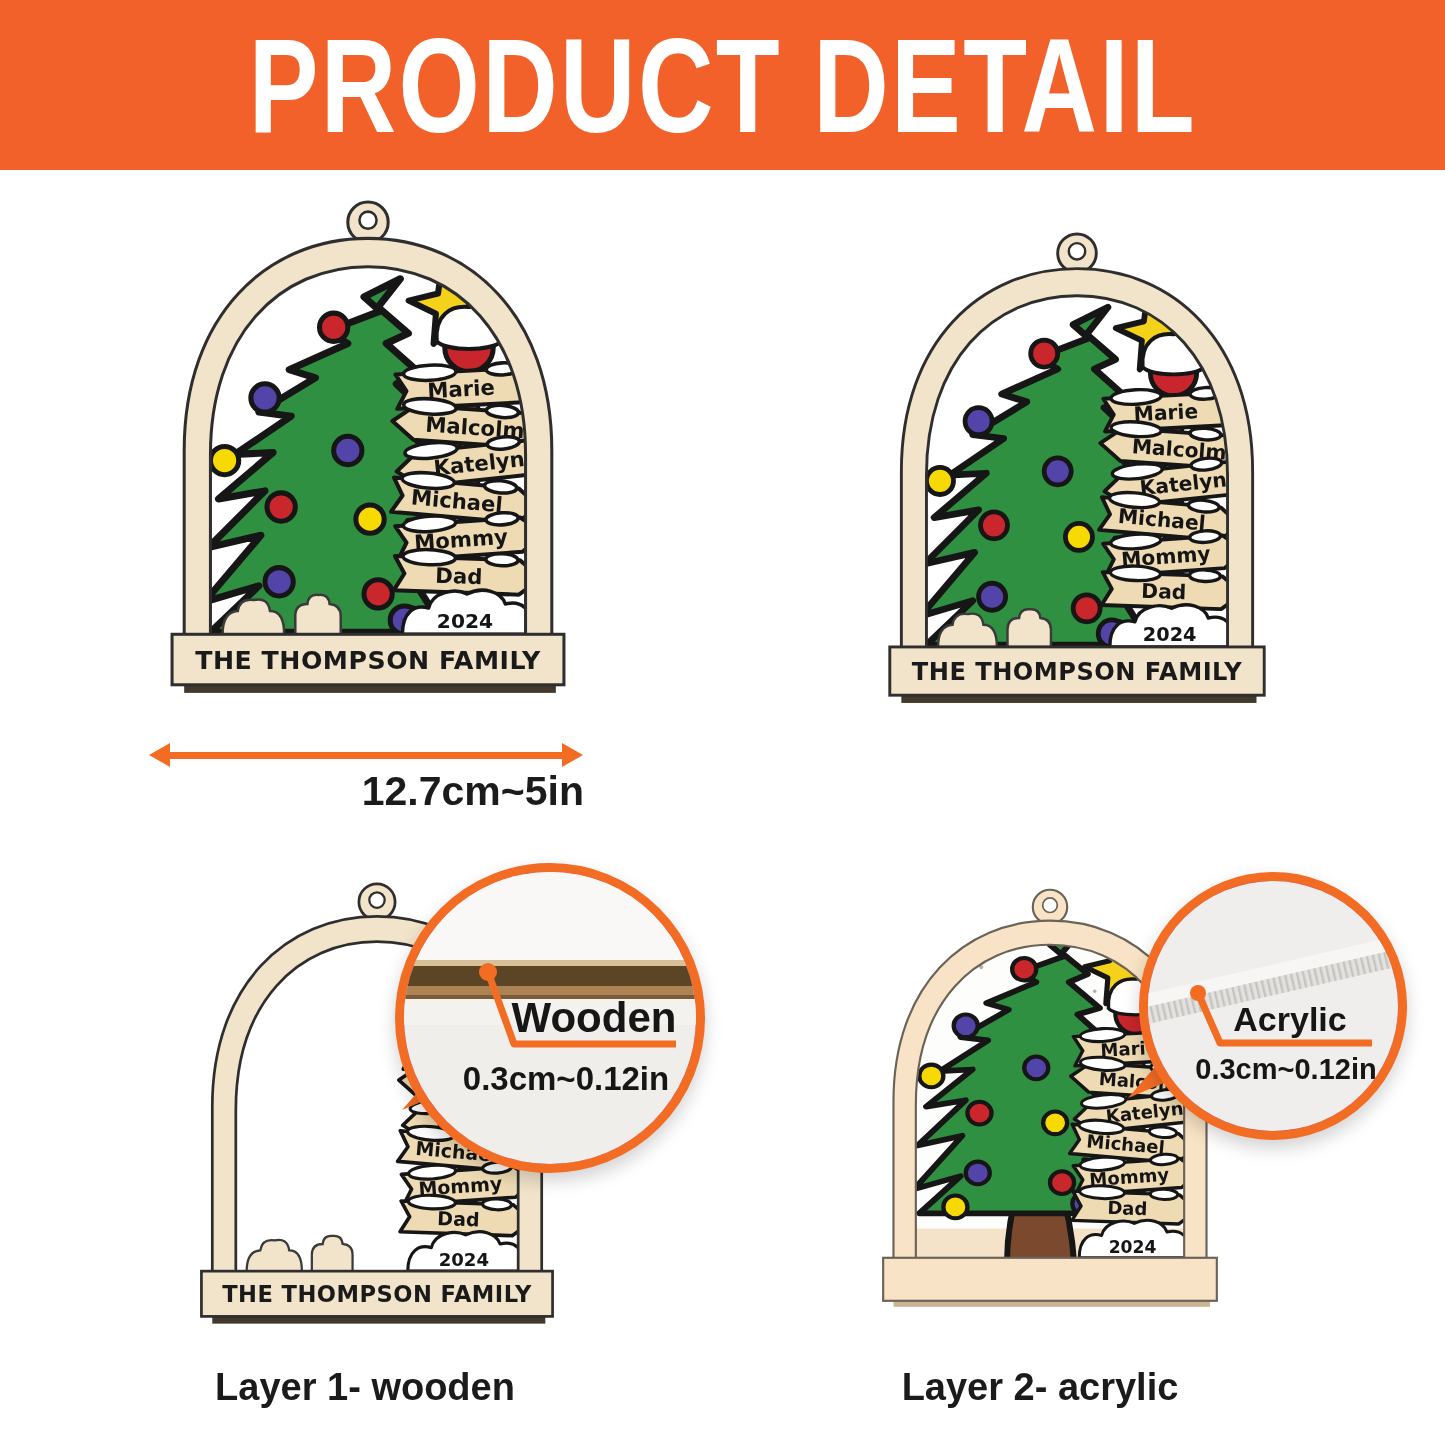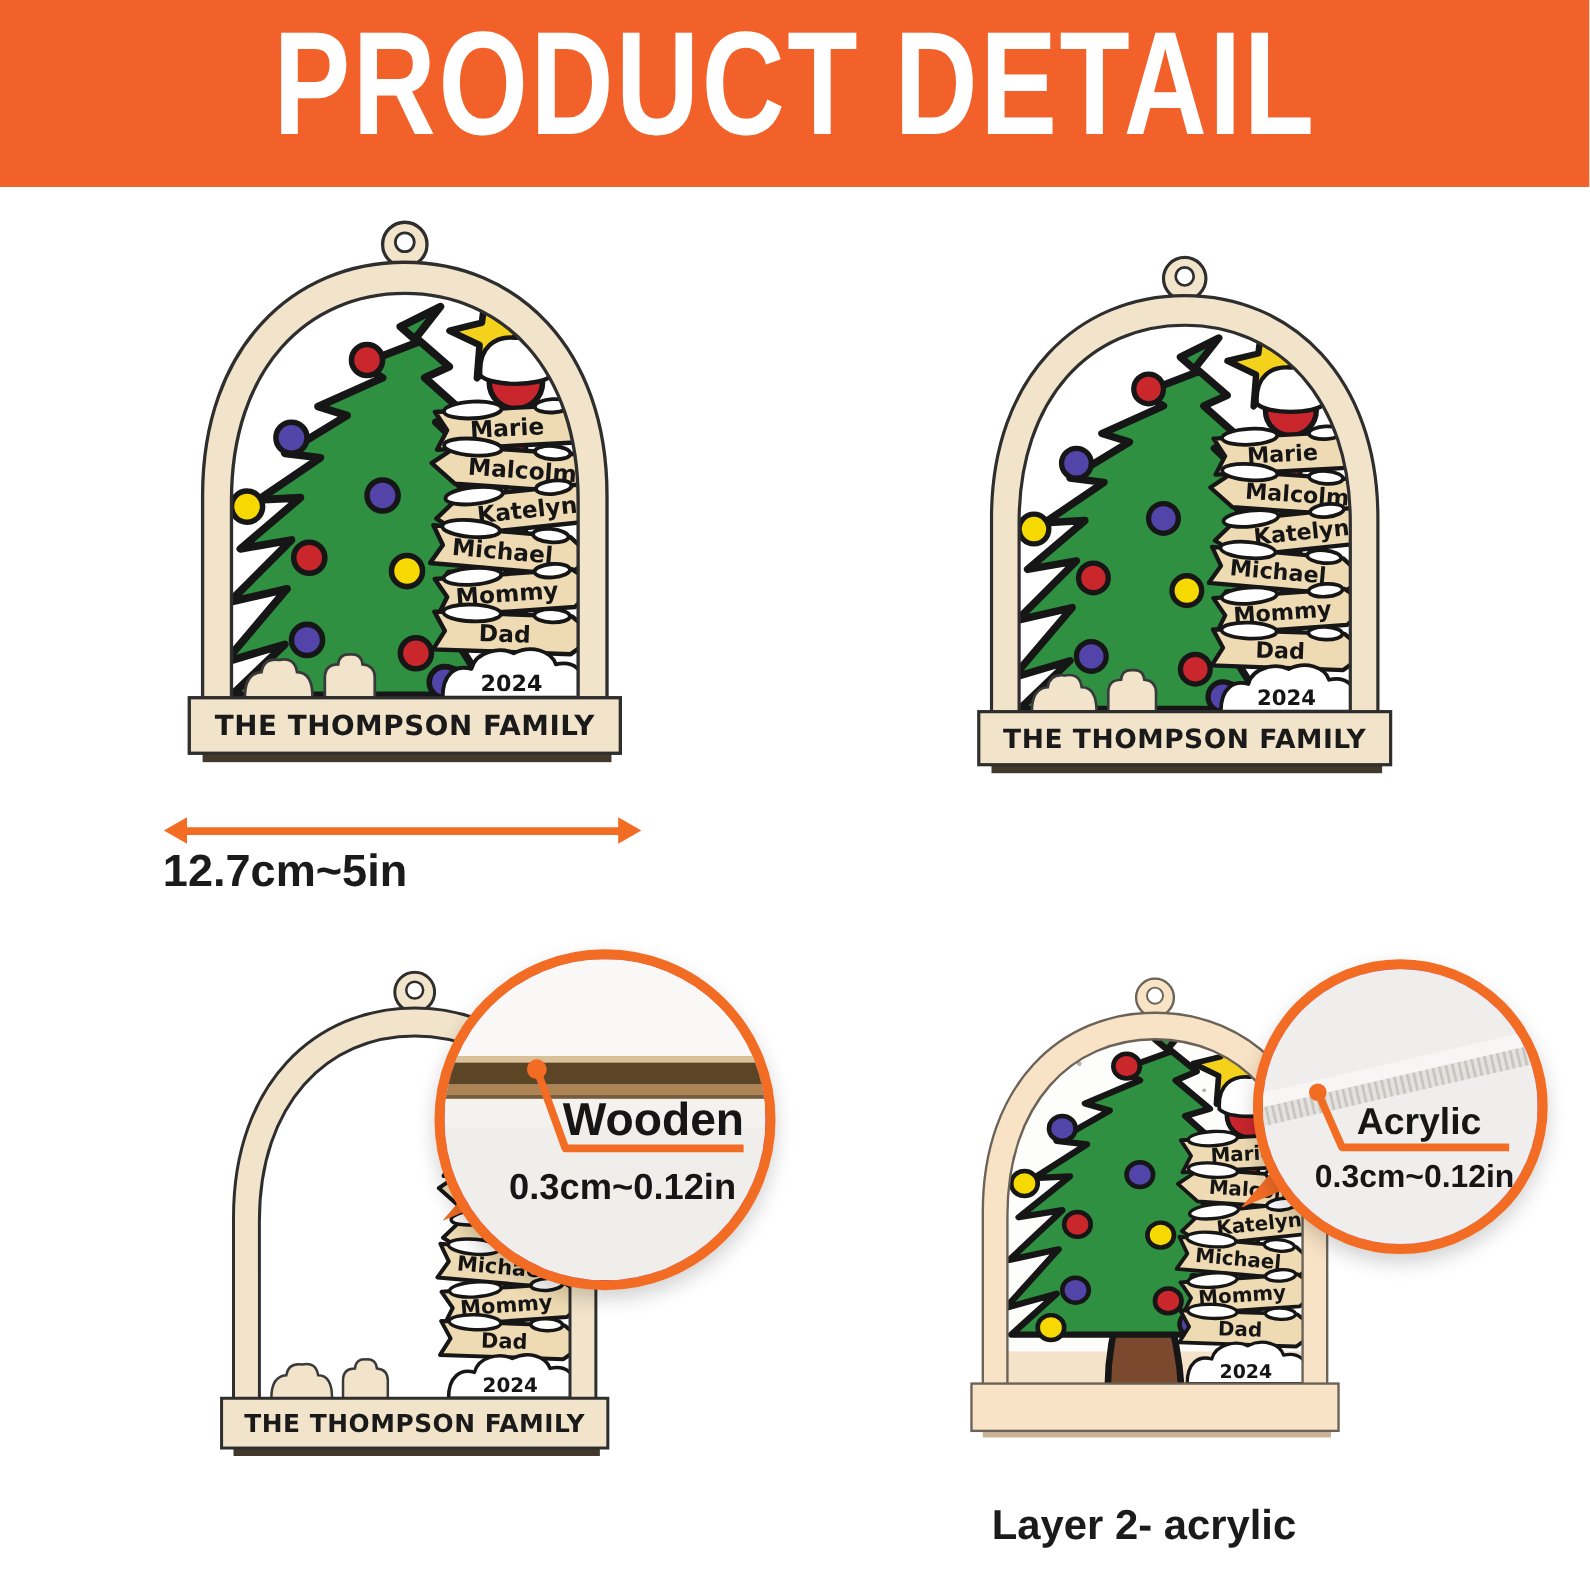--- a/index.html
+++ b/index.html
@@ -1,29 +1,29 @@
 <!DOCTYPE html>
 <html style="--banner_bg: #F2612A; --accent: #F26C24; --wood: #F2E4CA; --wood_light: #F9E3C6; --tree_green: #2E9040; --ball_red: #C9272B; --ball_purple: #5344A9; --ball_yellow: #F6D900; --star_yellow: #F4D11B; --pole_red: #C8262C; --pole_blue: #C3E6F6; --sign_cream: #EFDBB3; --trunk_brown: #7B4A2E; --text_dark: #1B1B1B;"><head>
 <meta charset="utf-8">
 <style>
   html,body{margin:0;padding:0;background:#fff;width:1445px;height:1445px;overflow:hidden;}
   .stage{position:relative;width:1445px;height:1445px;background:#fff;font-family:"Liberation Sans",sans-serif;}
   .banner{position:absolute;left:0;top:0;width:1445px;height:170px;background:var(--banner_bg,#F2612A);
-          display:flex;align-items:flex-start;justify-content:center;}
+          display:flex;align-items:center;justify-content:center;}
   .banner h1{margin:0;color:#fff;font-size:134px;font-weight:bold;letter-spacing:3px;
              transform:scaleX(0.78);white-space:nowrap;}
   .orn{position:absolute;z-index:1;}
   .orn svg{display:block;}
   .dim{position:absolute;z-index:1;}
   .dim-arrow{position:relative;height:7px;background:var(--accent,#F26C24);margin:0 18px;border-radius:3px;}
   .dim-arrow::before,.dim-arrow::after{content:"";position:absolute;top:-9px;width:0;height:0;
       border-top:12px solid transparent;border-bottom:12px solid transparent;}
   .dim-arrow::before{left:-17px;border-right:21px solid var(--accent,#F26C24);}
   .dim-arrow::after{right:-17px;border-left:21px solid var(--accent,#F26C24);}
-  .dim-label{margin-top:9px;text-align:left;font-size:41px;font-weight:bold;color:var(--text_dark,#1B1B1B);}
+  .dim-label{margin-top:9px;text-align:right;font-size:41px;font-weight:bold;color:var(--text_dark,#1B1B1B);}
   .caption{position:absolute;z-index:1;width:400px;text-align:center;font-size:38px;font-weight:bold;
            color:var(--text_dark,#1B1B1B);}
   .magnifier{position:absolute;z-index:3;border:9px solid var(--accent,#F26C24);border-radius:50%;
              background:#be185d;box-sizing:border-box;overflow:hidden;box-shadow:0 8px 18px rgba(0,0,0,.18);}
   .magnifier svg{display:block;}
   .wedge{position:absolute;z-index:2;background:var(--accent,#F26C24);}
   .wedge--a{clip-path:polygon(0% 100%,78% 10%,100% 58%);}
   
   .wood{fill:var(--wood,#F2E4CA);}
   .woodL{fill:var(--wood_light,#F9E3C6);}
@@ -403,15 +403,16 @@
         <rect x="-60" y="84" width="380" height="13" fill="#F7F6F4"></rect>
         <rect x="-60" y="97" width="380" height="17" fill="url(#hatch)"></rect>
       </g>
       <circle cx="50" cy="112" r="8" fill="var(--accent,#F26C24)"></circle>
       <polyline class="magLine" points="50,112 72,162 224,162"></polyline>
       <text class="magTxtBig" x="142" y="150" font-size="34">Acrylic</text>
       <text class="magTxtBig" x="138" y="198" font-size="29">0.3cm~0.12in</text>
     </svg>
   </div>
 
+  <div class="caption" style="left:165px;top:1366px;">Layer 1- wooden</div>
   <div class="caption" style="left:840px;top:1366px;">Layer 2- acrylic</div>
 
 </div>
 
 </body></html>

